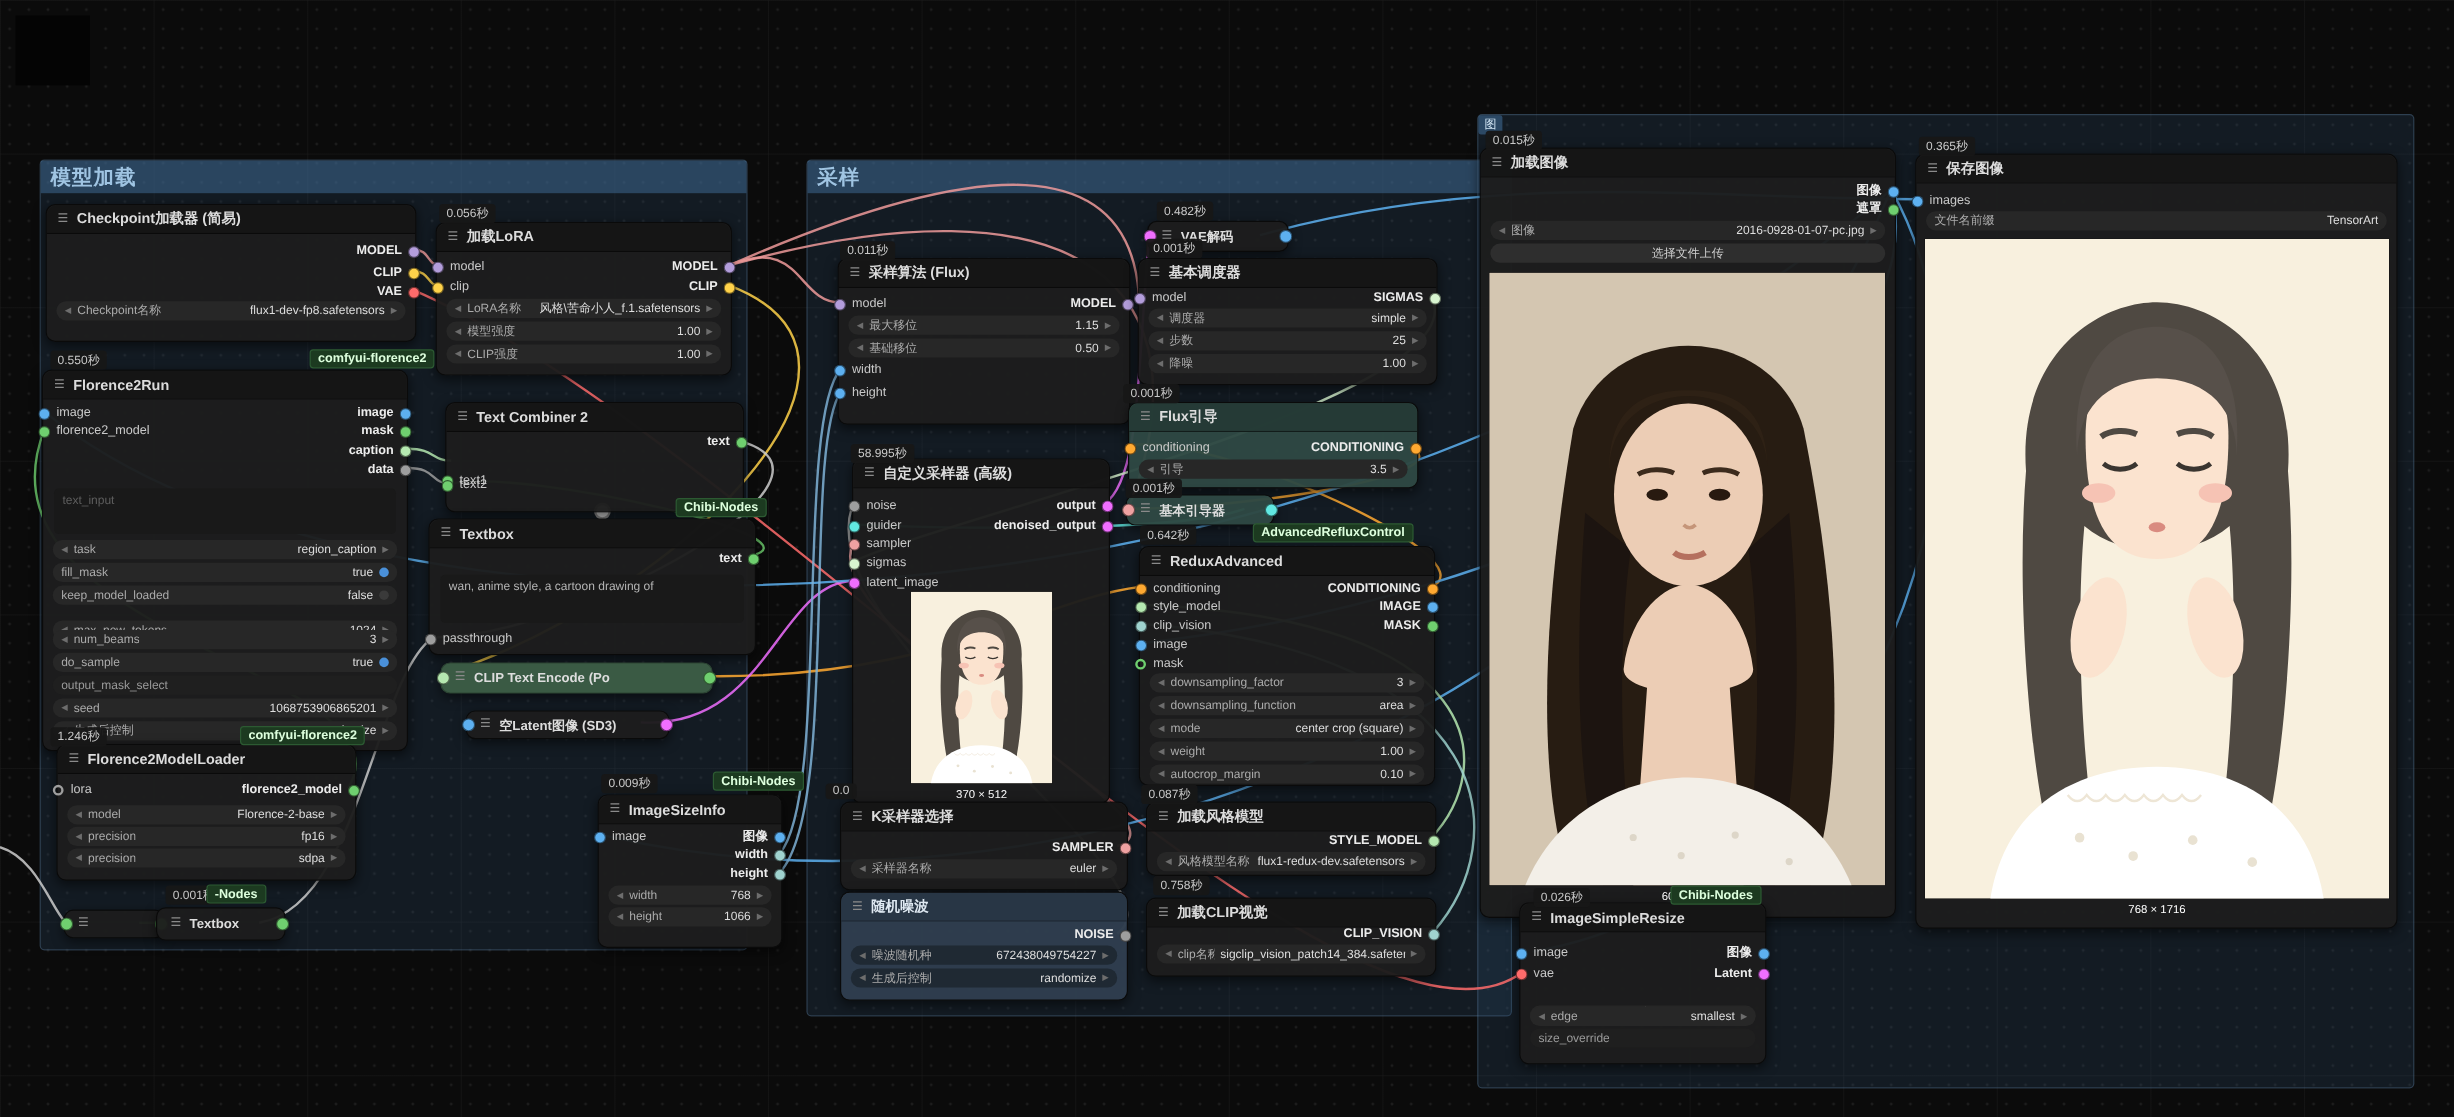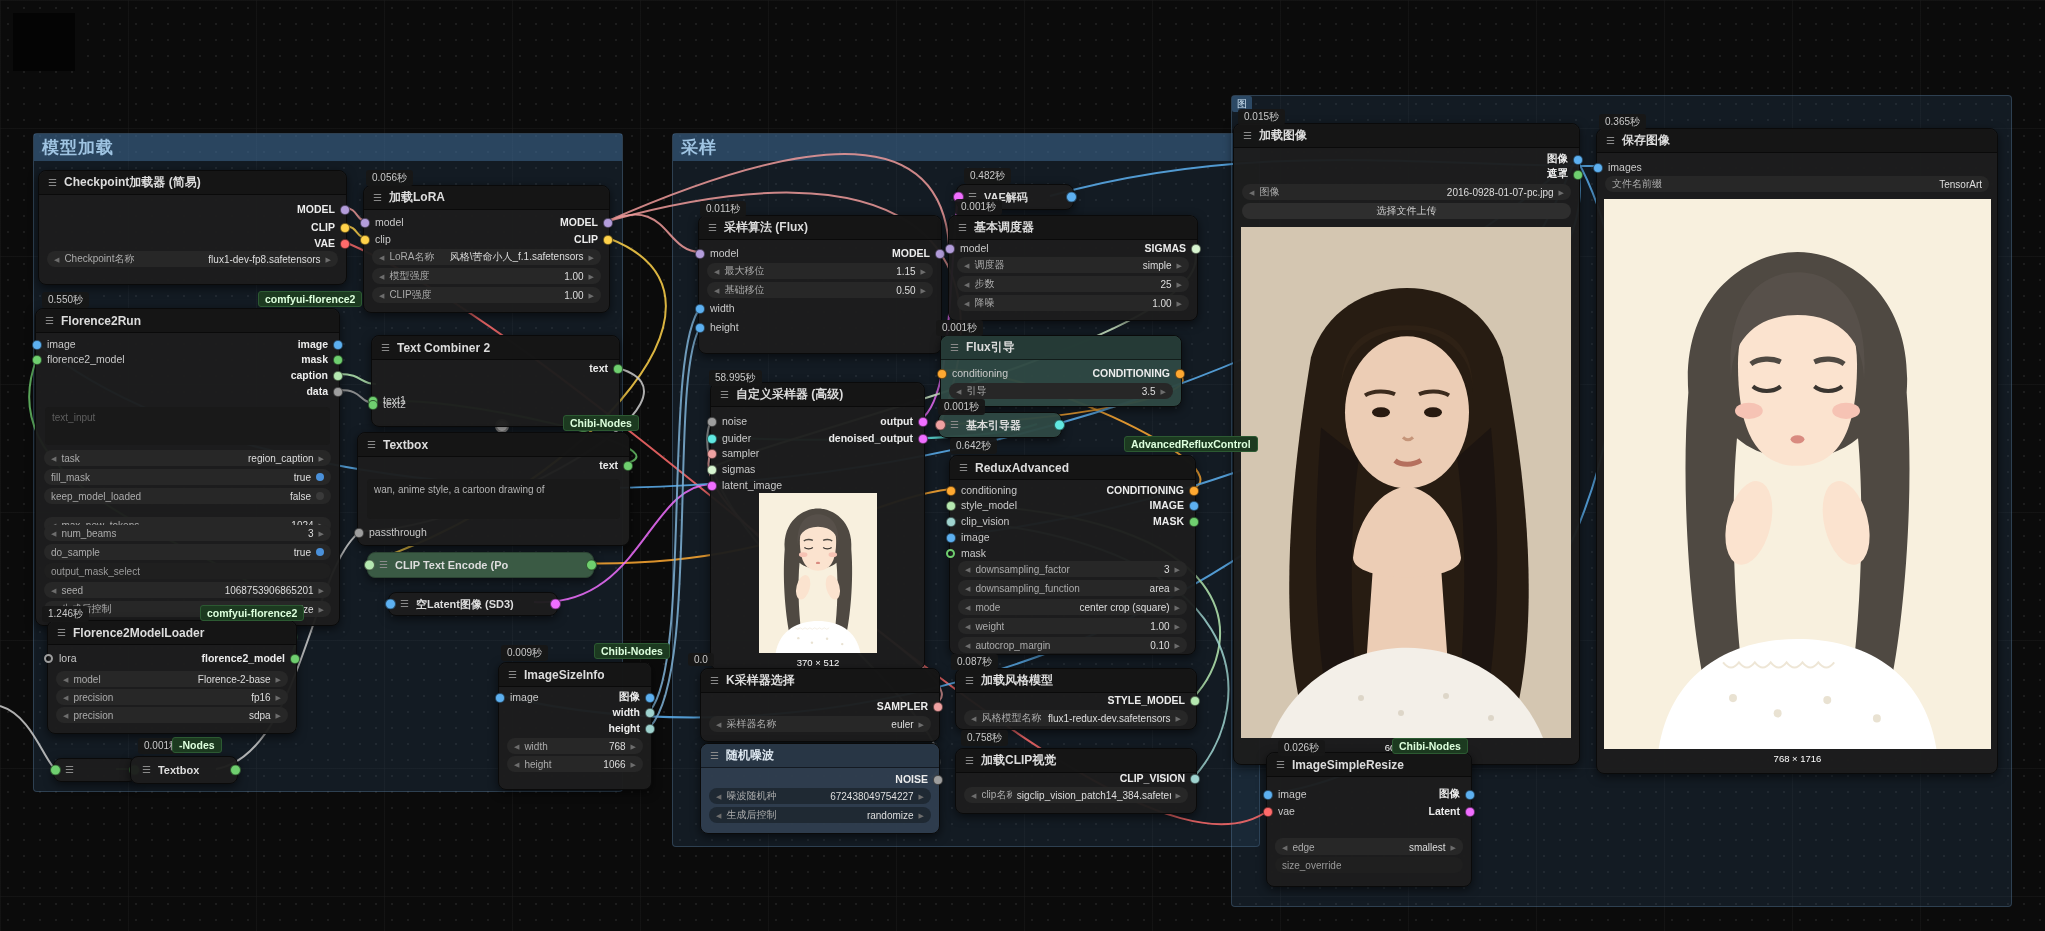--- a/index.html
+++ b/index.html
@@ -805,20 +805,20 @@
     <div class="badge-time" style="left: 501px; top: 645px;">0.009秒</div>
     <div class="badge-src" style="left: 594px; top: 643px;">Chibi-Nodes</div>
     <div class="badge-time" style="left: 700px; top: 201px;">0.011秒</div>
     <div class="badge-time" style="left: 709px; top: 370px;">58.995秒</div>
     <div class="badge-time" style="left: 688px; top: 653px;">0.0</div>
     <div class="badge-time" style="left: 964px; top: 168px;">0.482秒</div>
     <div class="badge-time" style="left: 955px; top: 199px;">0.001秒</div>
     <div class="badge-time" style="left: 936px; top: 320px;">0.001秒</div>
     <div class="badge-time" style="left: 938px; top: 399px;">0.001秒</div>
     <div class="badge-time" style="left: 950px; top: 438px;">0.642秒</div>
-    <div class="badge-src" style="left: 1124px; top: 436px; text-align: right;">AdvancedRefluxControl</div>
+    <div class="badge-src" style="left: 1044px; top: 436px; text-align: right;">AdvancedRefluxControl</div>
     <div class="badge-time" style="left: 951px; top: 654px;">0.087秒</div>
     <div class="badge-time" style="left: 961px; top: 730px;">0.758秒</div>
     <div class="badge-time" style="left: 1238px; top: 109px;">0.015秒</div>
     <div class="badge-time" style="left: 1599px; top: 114px;">0.365秒</div>
     <div class="badge-time" style="left: 1278px; top: 740px;">0.026秒</div>
     <div class="badge-src" style="left: 1392px; top: 738px;">Chibi-Nodes</div>
   </div>
 
 </body></html>

